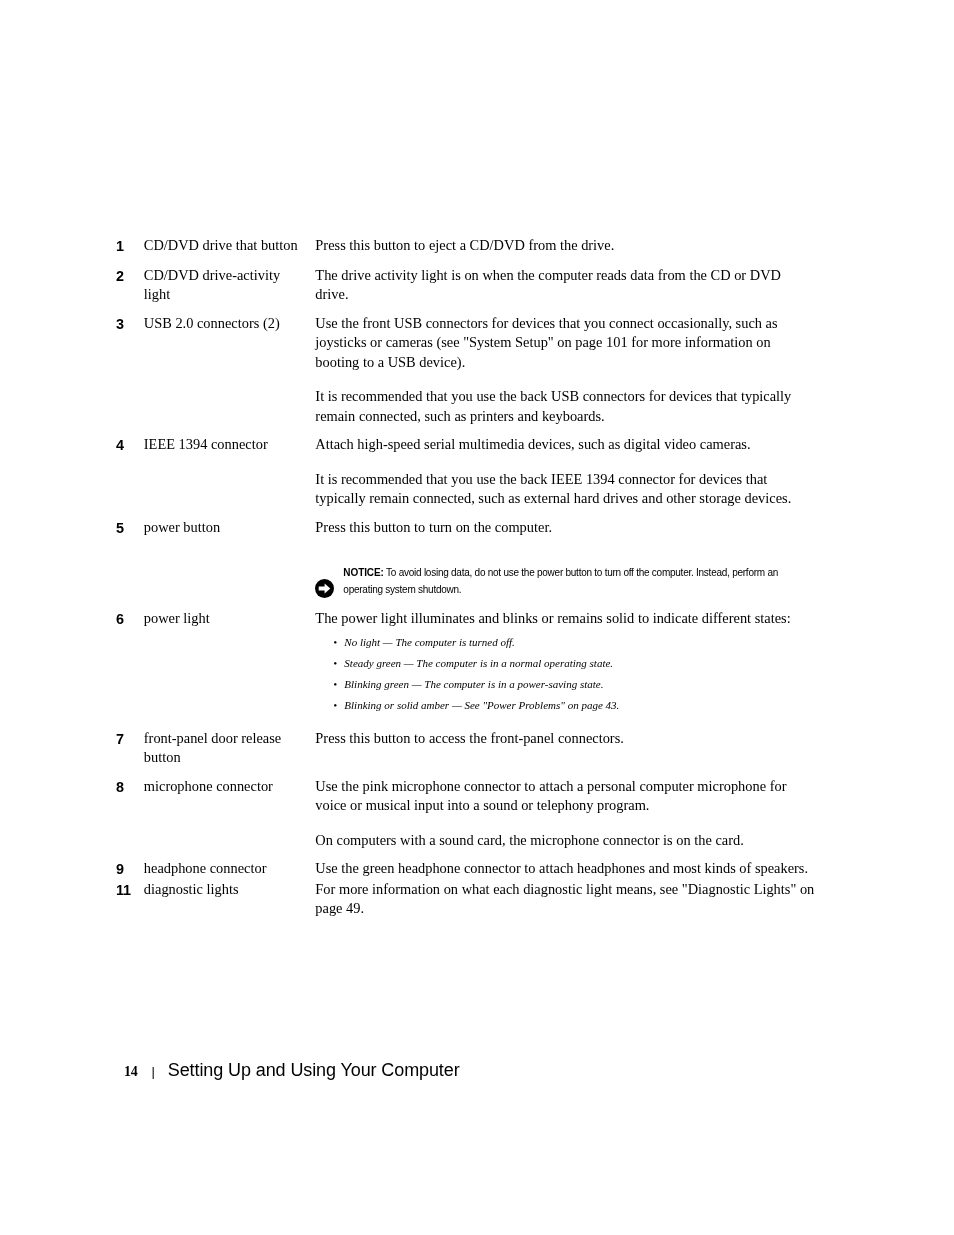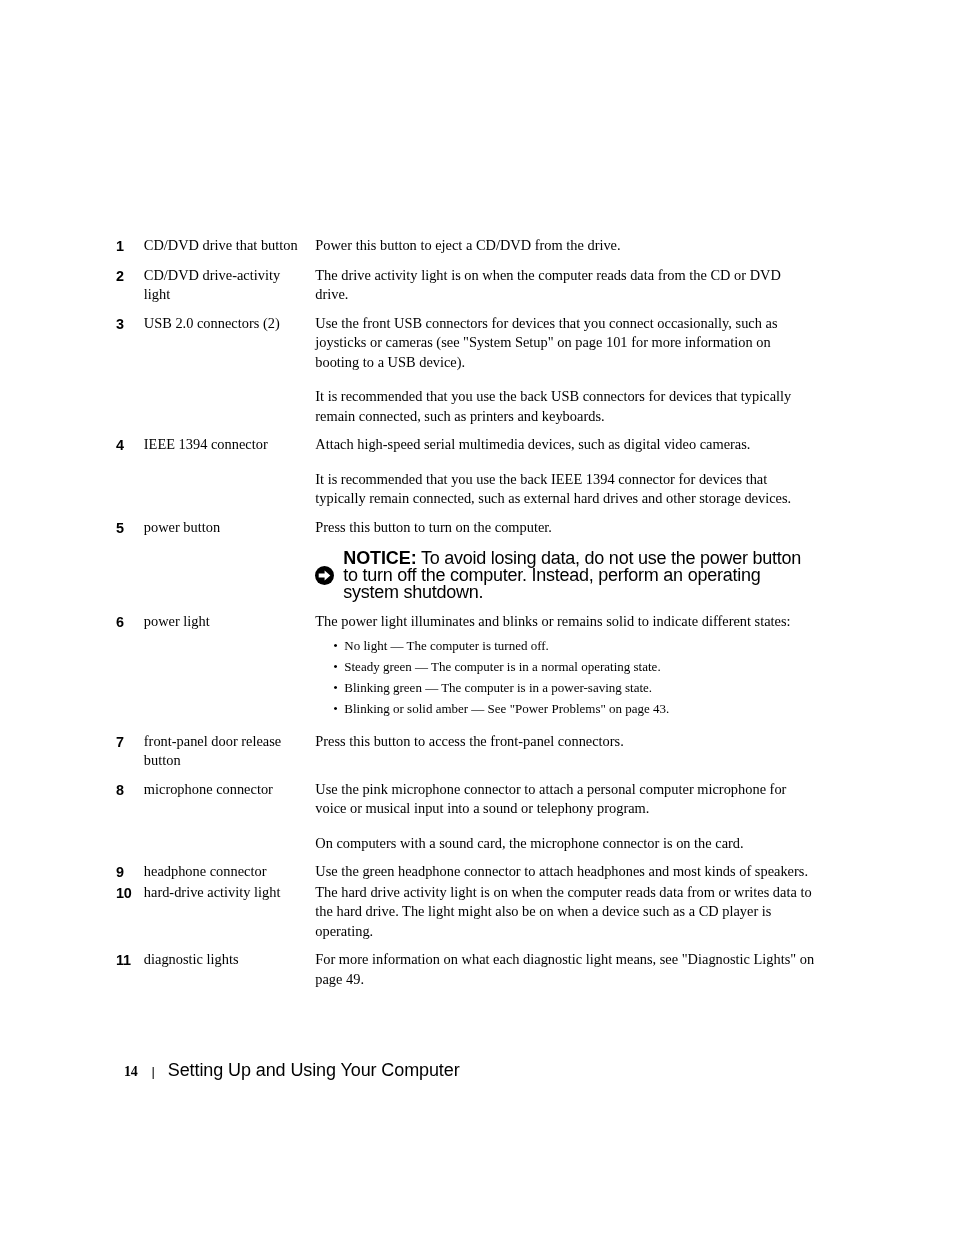--- a/index.html
+++ b/index.html
@@ -62,24 +62,24 @@
   .para {
     margin: 0;
   }
   .para + .para {
     margin-top: 15px;
   }
 
   
   .notice {
     display: flex;
-    align-items: center;
-    margin-top: 13px;
+    align-items: flex-end;
+    margin-top: 27px;
     font-family: "Liberation Sans", "DejaVu Sans", sans-serif;
-    font-size: 18px;
+    font-size: 10px;
     line-height: 17px;
     letter-spacing: -0.25px;
   }
   .notice-icon {
     flex: 0 0 auto;
     width: 19px;
     height: 19px;
     margin-right: 9px;
     margin-top: 0px;
   }
@@ -93,22 +93,23 @@
   
   ul.states {
     list-style: none;
     margin: 4px 0 0 0;
     padding: 0 0 0 18px;
   }
   ul.states li {
     position: relative;
     padding-left: 11px;
     margin-bottom: 1.5px;
-    font-size: 13px;
+    font-size: 11px;
     line-height: 19.8px;
+    font-style: italic;
   }
   ul.states li:before {
     content: "\2022";
     position: absolute;
     left: 0;
     top: 0;
   }
 
   
   .footer {
@@ -140,21 +141,21 @@
 
 <div class="page">
 
   <table class="feature-table">
     <tbody>
 
       <tr class="row-gap-sm">
         <td class="col-num">1</td>
         <td class="col-label">CD/DVD drive that button</td>
         <td class="col-desc">
-          <p class="para">Power this button to eject a CD/DVD from the drive.</p>
+          <p class="para">Press this button to eject a CD/DVD from the drive.</p>
         </td>
       </tr>
 
       <tr class="row-gap-sm">
         <td class="col-num">2</td>
         <td class="col-label">CD/DVD drive-activity light</td>
         <td class="col-desc">
           <p class="para">The drive activity light is on when the computer reads data from the CD or DVD drive.</p>
         </td>
       </tr>
@@ -226,27 +227,20 @@
       </tr>
 
       <tr>
         <td class="col-num">9</td>
         <td class="col-label">headphone connector</td>
         <td class="col-desc">
           <p class="para">Use the green headphone connector to attach headphones and most kinds of speakers.</p>
         </td>
       </tr>
 
-      <tr class="row-gap-sm">
-        <td class="col-num">10</td>
-        <td class="col-label">hard-drive activity light</td>
-        <td class="col-desc">
-          <p class="para">The hard drive activity light is on when the computer reads data from or writes data to the hard drive. The light might also be on when a device such as a CD player is operating.</p>
-        </td>
-      </tr>
 
       <tr class="row-gap-sm">
         <td class="col-num">11</td>
         <td class="col-label">diagnostic lights</td>
         <td class="col-desc">
           <p class="para">For more information on what each diagnostic light means, see "Diagnostic Lights" on page 49.</p>
         </td>
       </tr>
 
 

